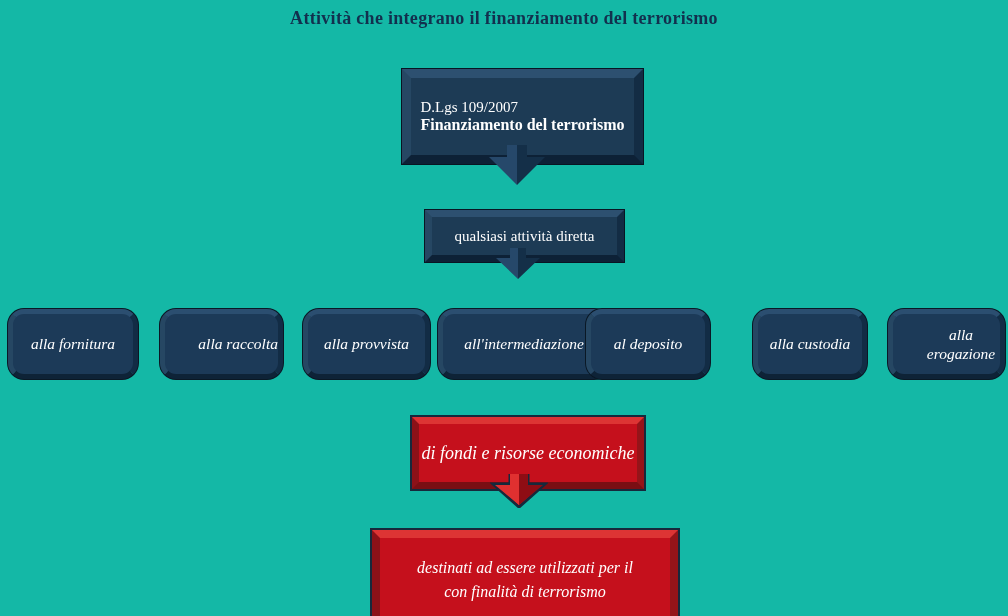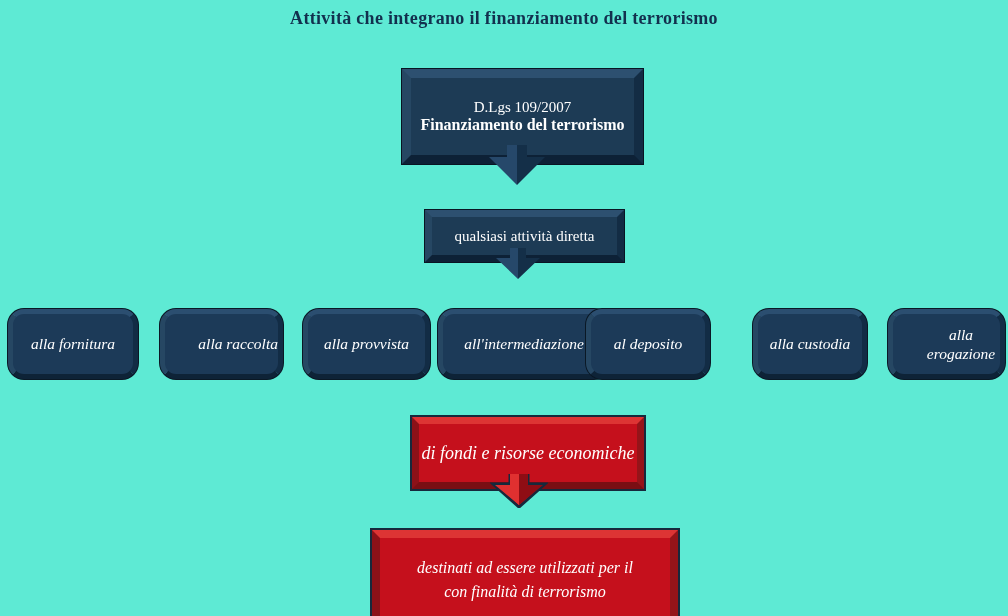--- a/index.html
+++ b/index.html
@@ -1,19 +1,19 @@
 <!DOCTYPE html>
 <html><head>
 <meta charset="utf-8">
 <style>
   html,body{margin:0;padding:0;background:#000;}
   .canvas{
     position:relative;
     width:1008px;height:616px;
-    background:#5eead4;
+    background:#14b8a6;
     overflow:hidden;
     font-family:"Liberation Serif","DejaVu Serif",serif;
   }
   .title{
     position:absolute;left:0;top:8px;width:1008px;
     text-align:center;
     color:#12304e;
     font-size:18px;font-weight:bold;
     letter-spacing:.3px;
   }
@@ -21,21 +21,21 @@
   .bevel-navy{
     position:absolute;
     background:#1d3b55;
     border-style:solid;
     border-top-color:#2d5070;
     border-left-color:#264763;
     border-right-color:#132c44;
     border-bottom-color:#0d2136;
     box-shadow:0 0 0 1px #081523;
     display:flex;align-items:center;justify-content:center;
-    color:#fff;text-align:center;
+    color:#fff;text-align:left;
   }
   .law-box{left:402px;top:69px;width:223px;height:77px;border-width:9px;}
   .law-box .l1{font-size:15px;}
   .law-box .l2{font-size:16px;font-weight:bold;margin-top:0;}
   .def-box{left:425px;top:210px;width:185px;height:38px;border-width:7px;font-size:15px;}
   
   .round-navy{
     position:absolute;top:309px;height:70px;
     background:#1c3a58;
     border-style:solid;border-width:5px;

